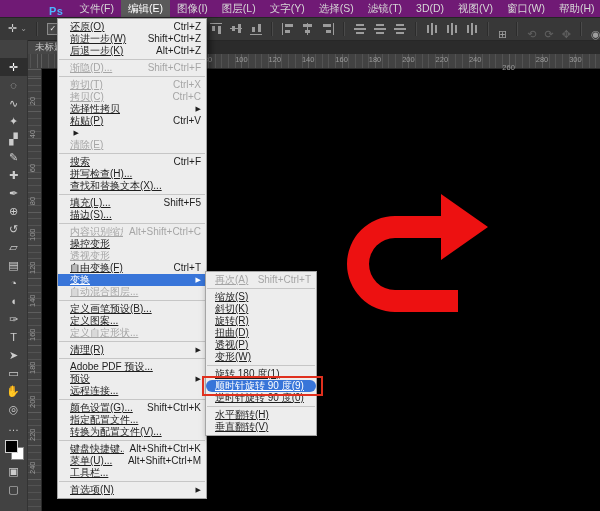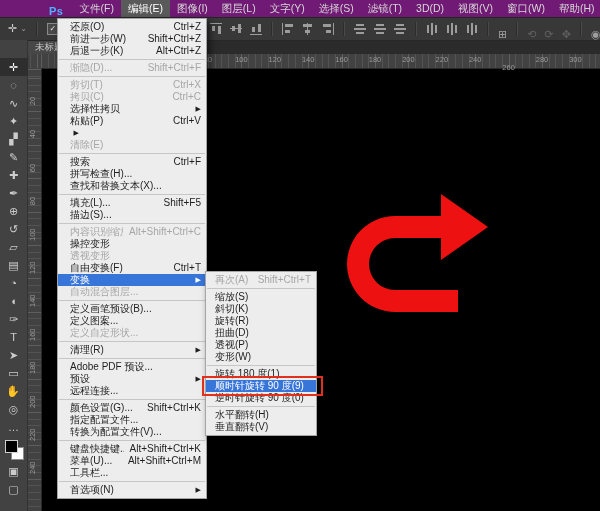--- a/index.html
+++ b/index.html
@@ -72,21 +72,21 @@
   .canvas{position:absolute;left:42px;top:68px;width:558px;height:443px;background:#000000;z-index:1;}
   .arrow-svg{position:absolute;left:340px;top:180px;z-index:2;}
   
   .menu{position:absolute;background:#ededed;border:1px solid #a5a5a5;padding:2px 0;
         box-shadow:3px 3px 7px rgba(0,0,0,.55);}
   .edit-menu{left:57px;top:18px;width:148px;z-index:40;}
   .submenu{left:205px;top:271px;width:110px;z-index:41;}
   .menu-item{position:relative;height:12px;display:flex;align-items:center;
              padding:0 5px 0 12px;font-size:10px;line-height:12px;color:#1e1e1e;white-space:nowrap;}
   .submenu .menu-item{padding-left:9px;}
-  .menu-item .lbl{flex:1;overflow:hidden;}
+  .menu-item .lbl{flex:1;overflow:hidden;text-decoration:underline;}
   .menu-item .sc{font-size:10px;margin-left:6px;}
   .menu-item .arr{font-size:7px;width:7px;text-align:right;margin-left:2px;}
   .menu-item.disabled{color:#a6a6a6;}
   .menu-item.hl{background:#3875d9;color:#ffffff;}
   .menu-sep{height:1px;background:#c6c6c6;margin:2px 1px;}
   .red-annotation{position:absolute;left:-4px;right:-7px;top:-4px;bottom:-4px;
                   border:2px solid #e0301e;z-index:6;pointer-events:none;}
 </style>
 </head>
 <body>
@@ -366,21 +366,21 @@
     <div class="menu-item">
       <span class="lbl">透视(P)</span>
     </div>
     <div class="menu-item">
       <span class="lbl">变形(W)</span>
     </div>
     <div class="menu-sep"></div>
     <div class="menu-item">
       <span class="lbl">旋转 180 度(1)</span>
     </div>
-    <div class="menu-item hl" style="background: rgb(56, 117, 217);">
+    <div class="menu-item hl" style="background: rgb(56, 117, 217); border-radius: 6px;">
       <span class="lbl">顺时针旋转 90 度(9)</span>
       <div class="red-annotation" style="border-color: rgb(224, 48, 30);"></div>
     </div>
     <div class="menu-item">
       <span class="lbl">逆时针旋转 90 度(0)</span>
     </div>
     <div class="menu-sep"></div>
     <div class="menu-item">
       <span class="lbl">水平翻转(H)</span>
     </div>

